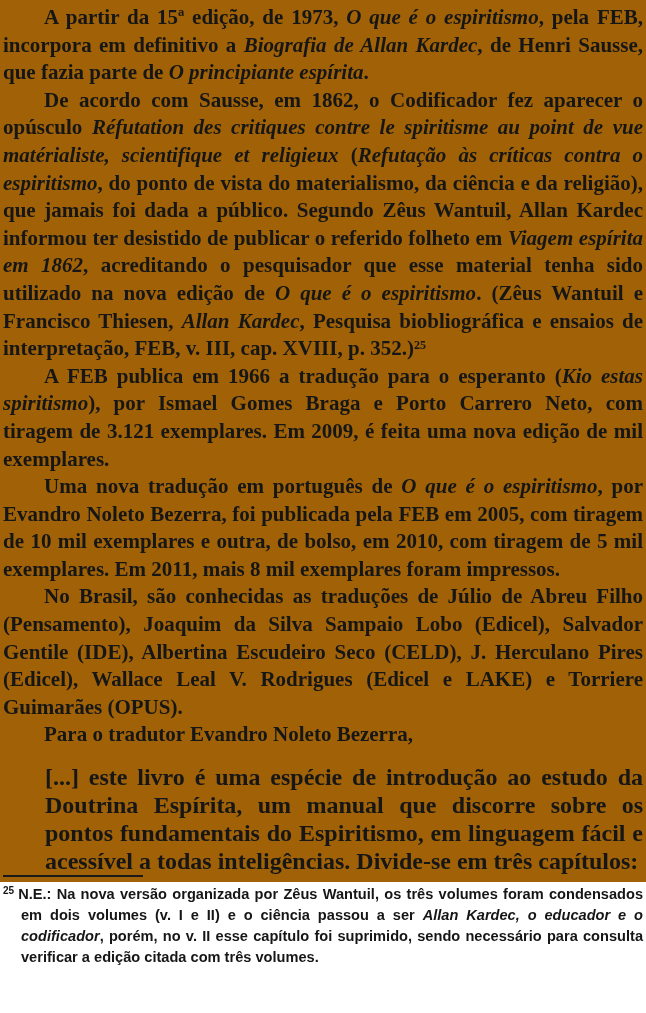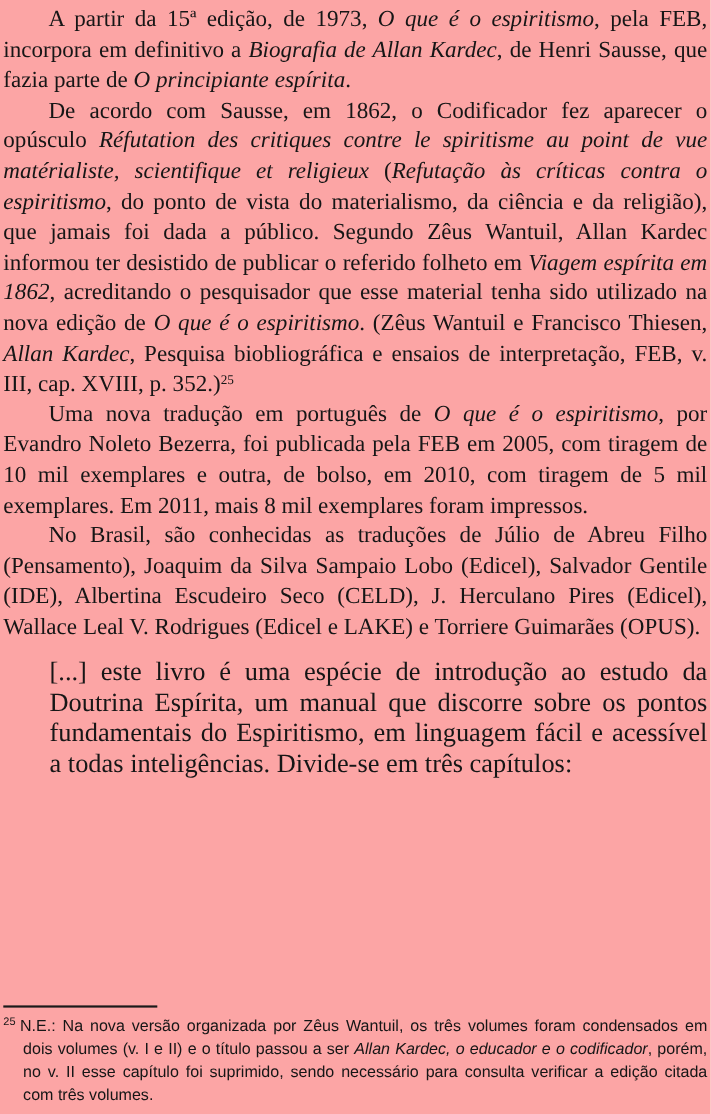--- a/index.html
+++ b/index.html
@@ -6,27 +6,28 @@
     margin: 0;
     padding: 0;
     width: 646px;
     height: 1013px;
     overflow: hidden;
     background: #ffffff;
   }
   .page {
     box-sizing: border-box;
     width: 646px;
-    height: 1013px;
+    height: 882px;
     padding: 4px 3px 6px 3px;
     display: flex;
     flex-direction: column;
-    background: #fca5a5;
+    background: #a16207;
     color: #161616;
     font-family: "Liberation Serif", serif;
+    font-weight: bold;
   }
   .body-text p {
     margin: 0;
     font-size: 21px;
     line-height: 27.6px;
     text-align: justify;
     text-indent: 41px;
   }
   .body-text em, .quote em, .footnote em { font-style: italic; }
   sup.body-sup {
@@ -67,24 +68,26 @@
     padding-right: 4px;
   }
 </style>
 </head>
 <body>
 
 <div class="page">
   <main class="body-text">
     <p><span>A partir da 15ª edição, de 1973, </span><em>O que é o espiritismo</em><span>, pela FEB, incorpora em definitivo a </span><em>Biografia de Allan Kardec</em><span>, de Henri Sausse, que fazia parte de </span><em>O principiante espírita</em><span>.</span></p>
     <p><span>De acordo com Sausse, em 1862, o Codificador fez aparecer o opúsculo </span><em>Réfutation des critiques contre le spiritisme au point de vue matérialiste, scientifique et religieux</em><span> (</span><em>Refutação às críticas contra o espiritismo</em><span>, do ponto de vista do materialismo, da ciência e da religião), que jamais foi dada a público. Segundo Zêus Wantuil, Allan Kardec informou ter desistido de publicar o referido folheto em </span><em>Viagem espírita em 1862</em><span>, acreditando o pesquisador que esse material tenha sido utilizado na nova edição de </span><em>O que é o espiritismo</em><span>. (Zêus Wantuil e Francisco Thiesen, </span><em>Allan Kardec</em><span>, Pesquisa biobliográfica e ensaios de interpretação, FEB, v. III, cap. XVIII, p. 352.)</span><sup class="body-sup">25</sup></p>
+    <p><span>A FEB publica em 1966 a tradução para o esperanto (</span><em>Kio estas spiritismo</em><span>), por Ismael Gomes Braga e Porto Carrero Neto, com tiragem de 3.121 exemplares. Em 2009, é feita uma nova edição de mil exemplares.</span></p>
     <p><span>Uma nova tradução em português de </span><em>O que é o espiritismo</em><span>, por Evandro Noleto Bezerra, foi publicada pela FEB em 2005, com tiragem de 10 mil exemplares e outra, de bolso, em 2010, com tiragem de 5 mil exemplares. Em 2011, mais 8 mil exemplares foram impressos.</span></p>
     <p><span>No Brasil, são conhecidas as traduções de Júlio de Abreu Filho (Pensamento), Joaquim da Silva Sampaio Lobo (Edicel), Salvador Gentile (IDE), Albertina Escudeiro Seco (CELD), J. Herculano Pires (Edicel), Wallace Leal V. Rodrigues (Edicel e LAKE) e Torriere Guimarães (OPUS).</span></p>
+    <p><span>Para o tradutor Evandro Noleto Bezerra,</span></p>
     <blockquote class="quote"><span>[...] este livro é uma espécie de introdução ao estudo da Doutrina Espírita, um manual que discorre sobre os pontos fundamentais do Espiritismo, em linguagem fácil e acessível a todas inteligências. Divide-se em três capítulos:</span></blockquote>
   </main>
 
   <footer class="footnotes">
     <div class="fn-rule"></div>
     <p class="footnote">
-      <sup class="fn-marker">25</sup><span><span>N.E.: Na nova versão organizada por Zêus Wantuil, os três volumes foram condensados em dois volumes (v. I e II) e o título passou a ser </span><em>Allan Kardec, o educador e o codificador</em><span>, porém, no v. II esse capítulo foi suprimido, sendo necessário para consulta verificar a edição citada com três volumes.</span></span>
+      <sup class="fn-marker">25</sup><span><span>N.E.: Na nova versão organizada por Zêus Wantuil, os três volumes foram condensados em dois volumes (v. I e II) e o ciência passou a ser </span><em>Allan Kardec, o educador e o codificador</em><span>, porém, no v. II esse capítulo foi suprimido, sendo necessário para consulta verificar a edição citada com três volumes.</span></span>
     </p>
   </footer>
 </div>
 
 </body></html>

